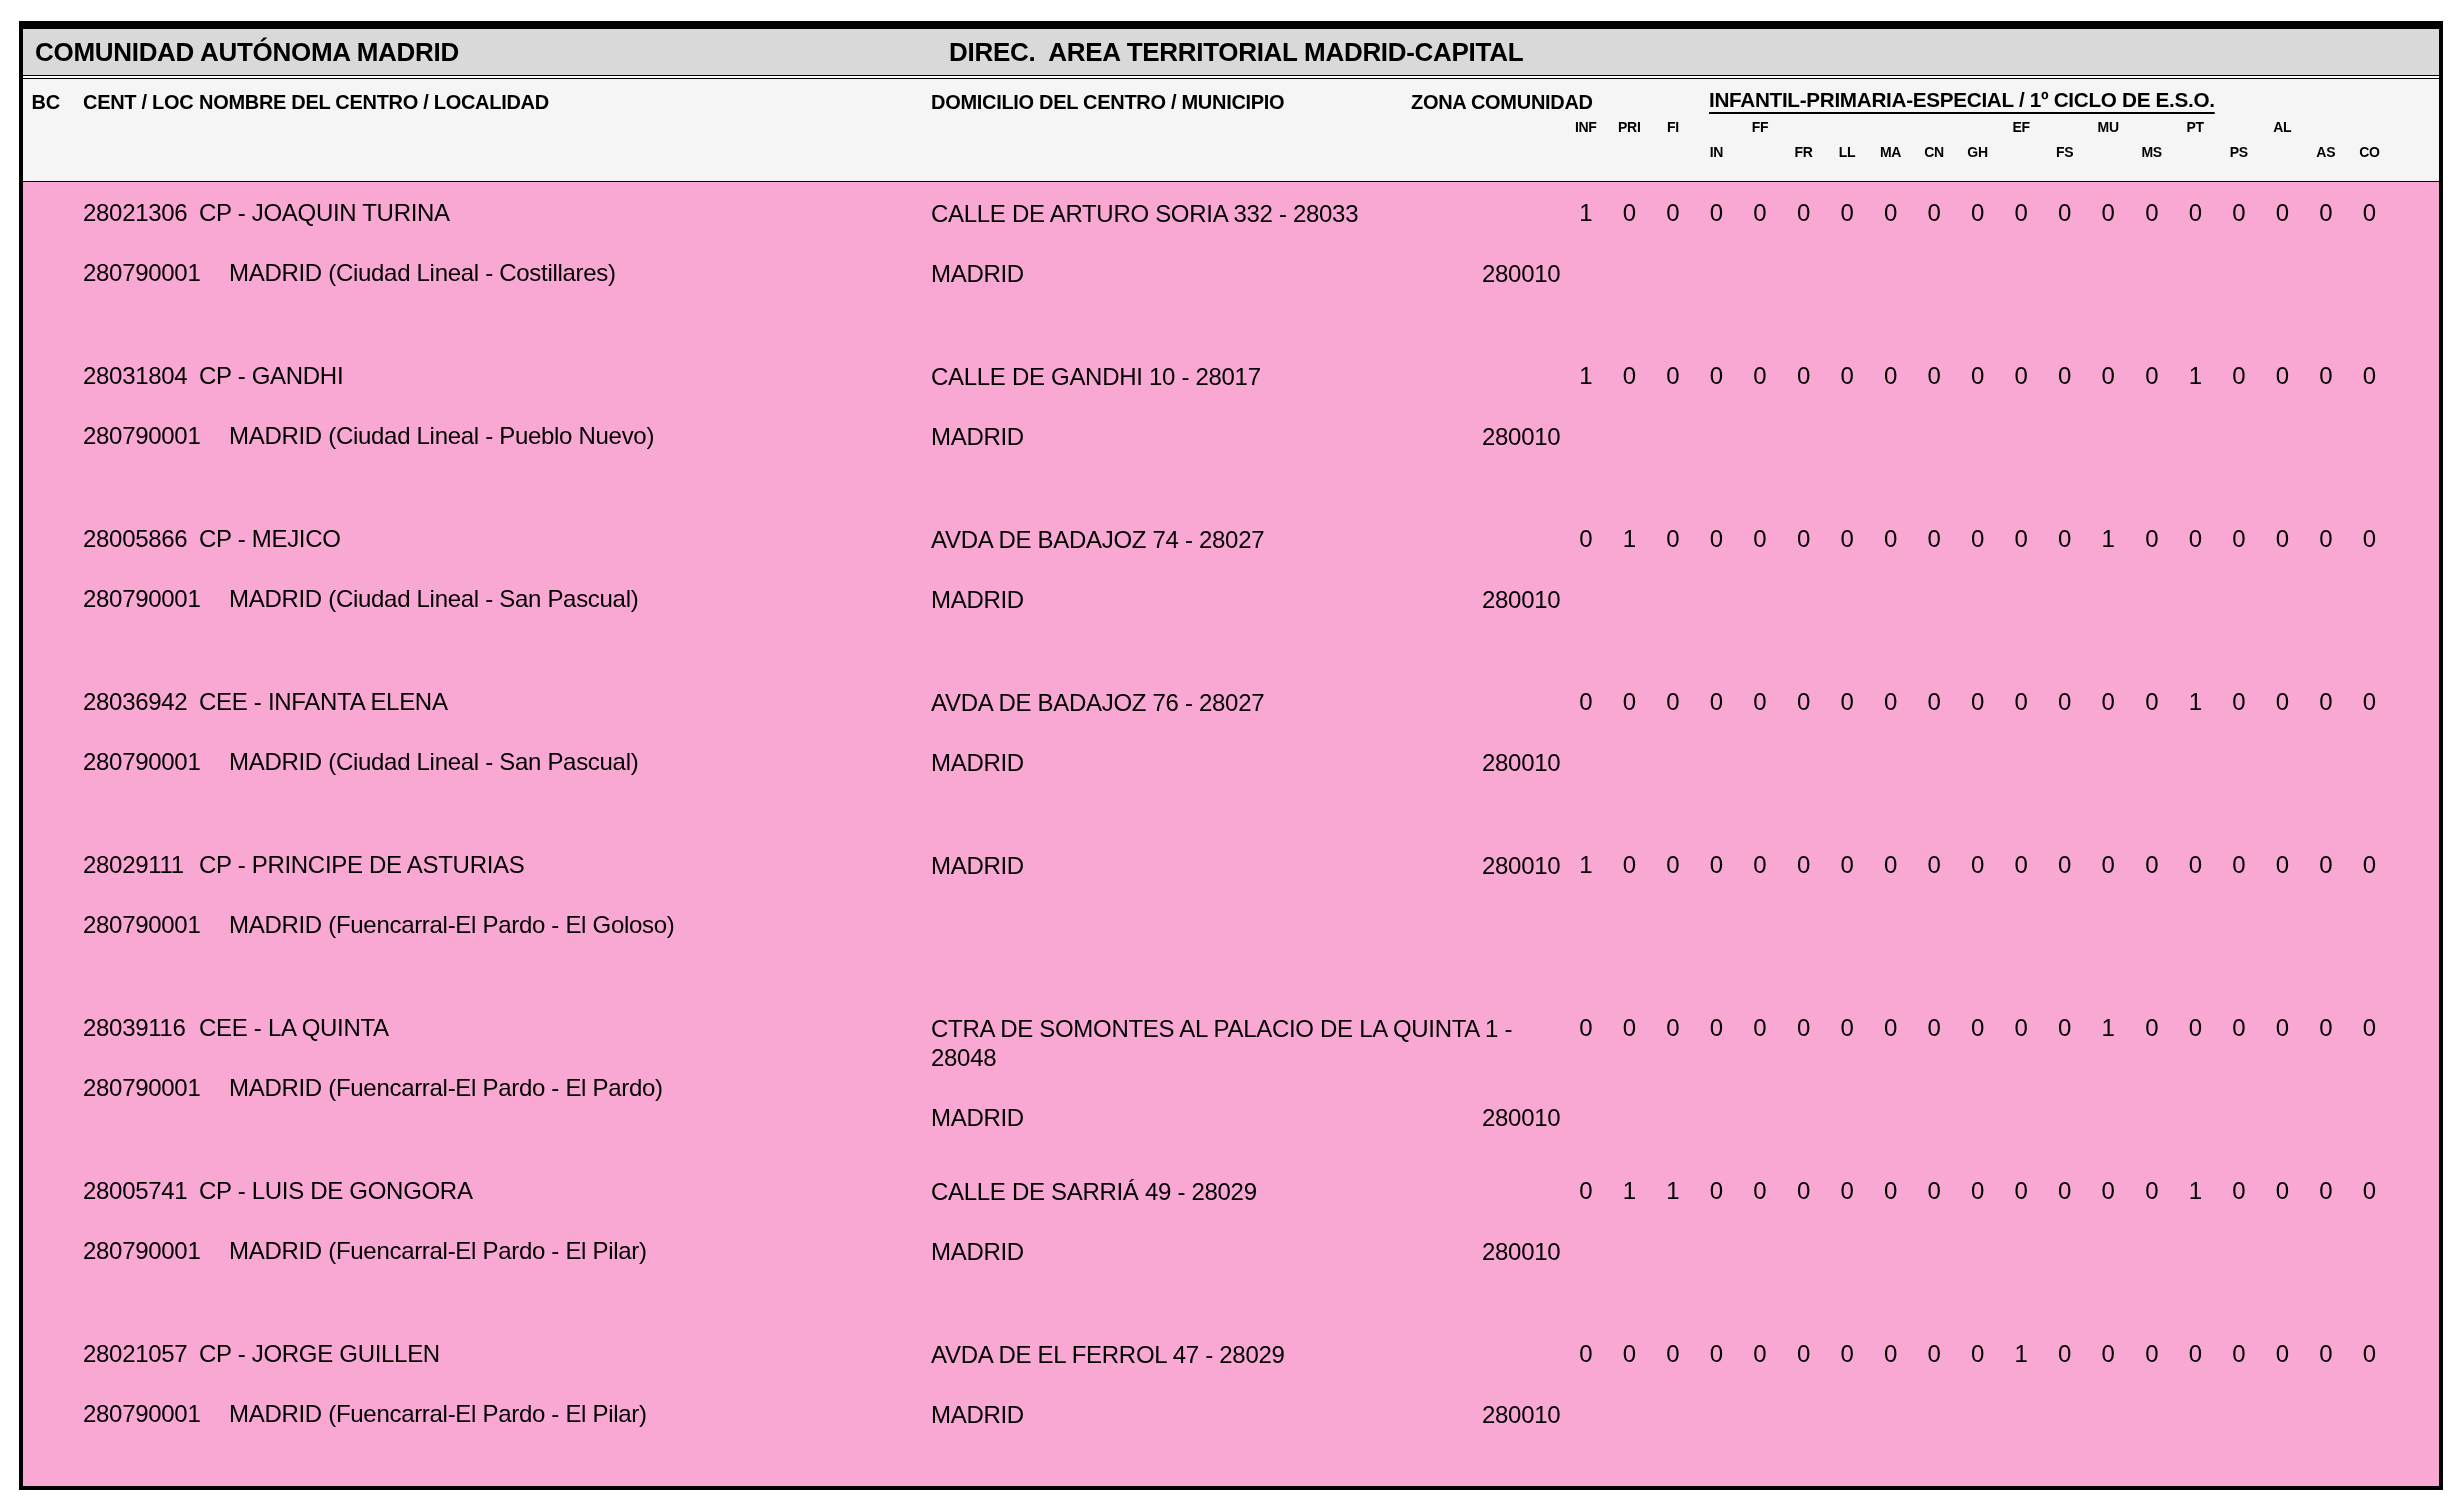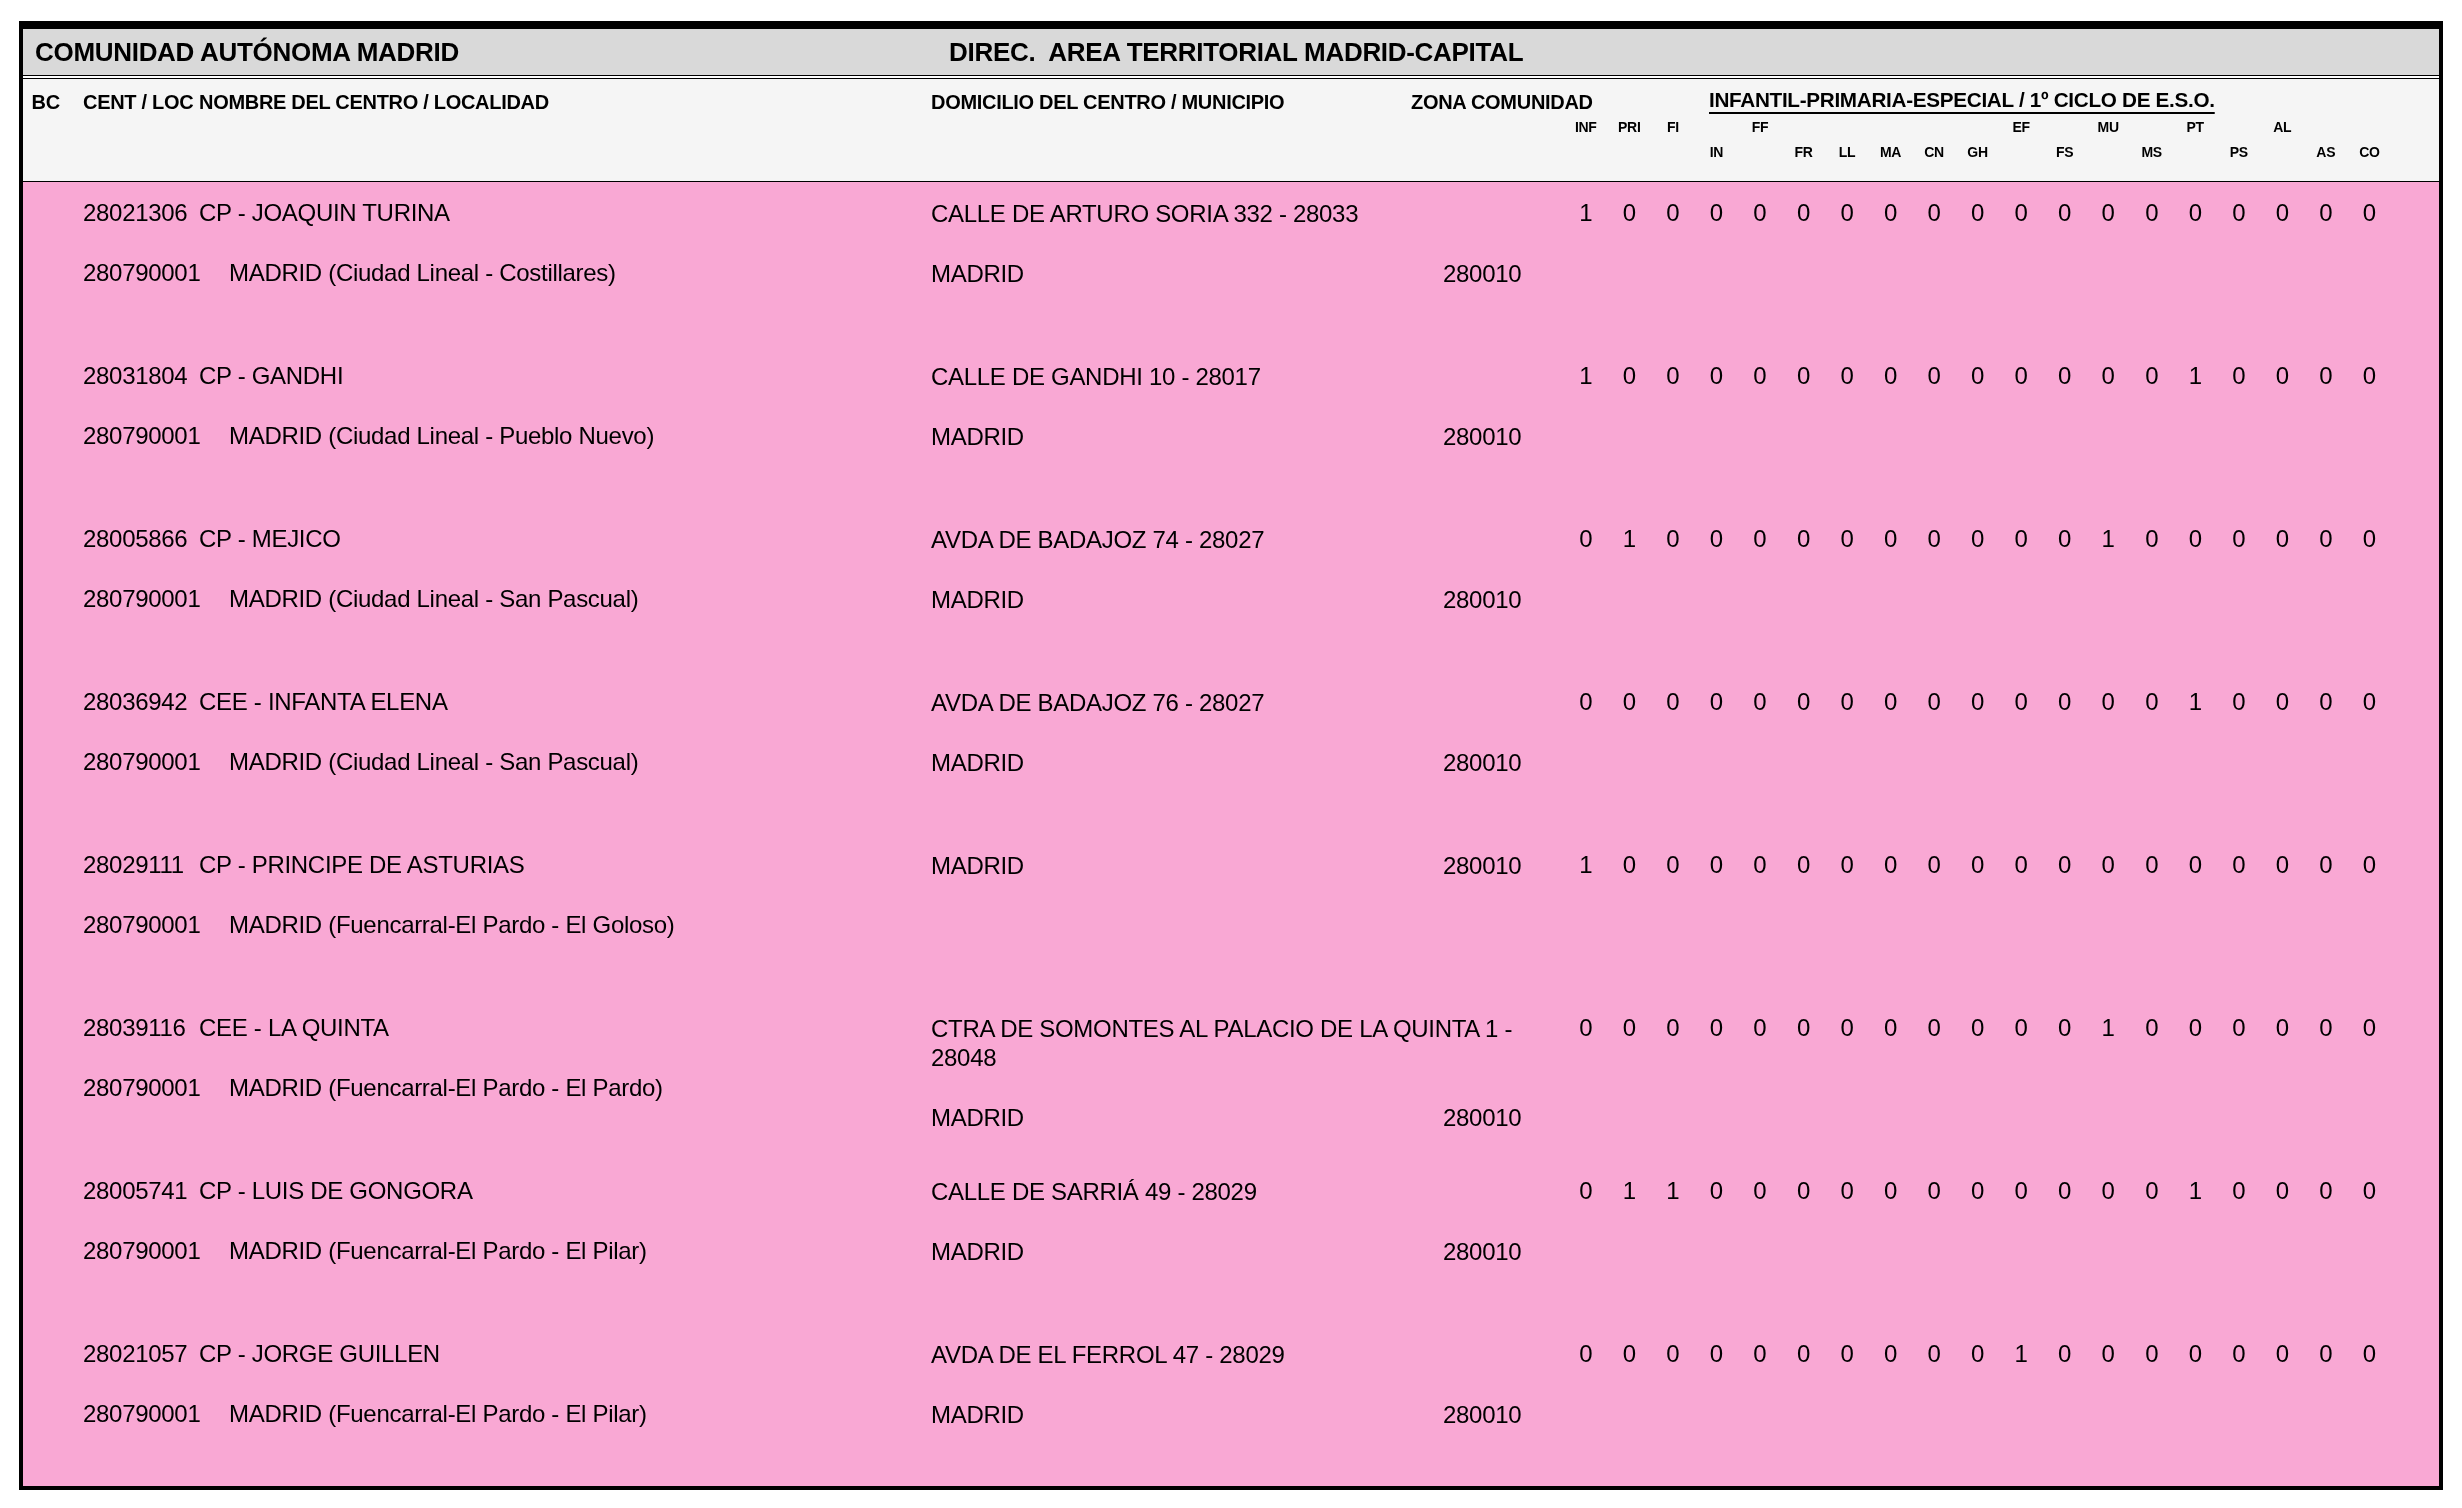--- a/index.html
+++ b/index.html
@@ -49,21 +49,21 @@
   .subj-row-bottom{top:65px;}
   .subj-cell{flex:1 1 0;text-align:center;font-size:14px;white-space:nowrap;}
   .body-area{flex:1 1 auto;position:relative;background:#f9a8d4;}
   .record{position:relative;height:163px;font-size:24px;}
   .cent-code{position:absolute;left:60px;top:17px;white-space:pre;}
   .center-name{position:absolute;left:176px;top:17px;white-space:pre;}
   .loc-code{position:absolute;left:60px;top:77px;white-space:pre;}
   .locality{position:absolute;left:176px;top:77px;white-space:pre;margin-left:30px;}
   .dom-cell{position:absolute;left:908px;top:17px;width:663px;line-height:29px;}
   .address{width:603px;margin-bottom:31px;}
-  .dom-line2{display:flex;}
+  .dom-line2{display:flex;gap:39px;}
   .municipality{width:512px;}
   .zona-value{white-space:pre;}
   .values-row{position:absolute;left:1541px;top:17px;width:827px;display:flex;}
   .value-cell{flex:1 1 0;text-align:center;}
 </style>
 </head>
 <body style="--border-c: #000000; --title-bg: #d9d9d9; --header-bg: #f5f5f5;">
 
 <div class="frame">
 

